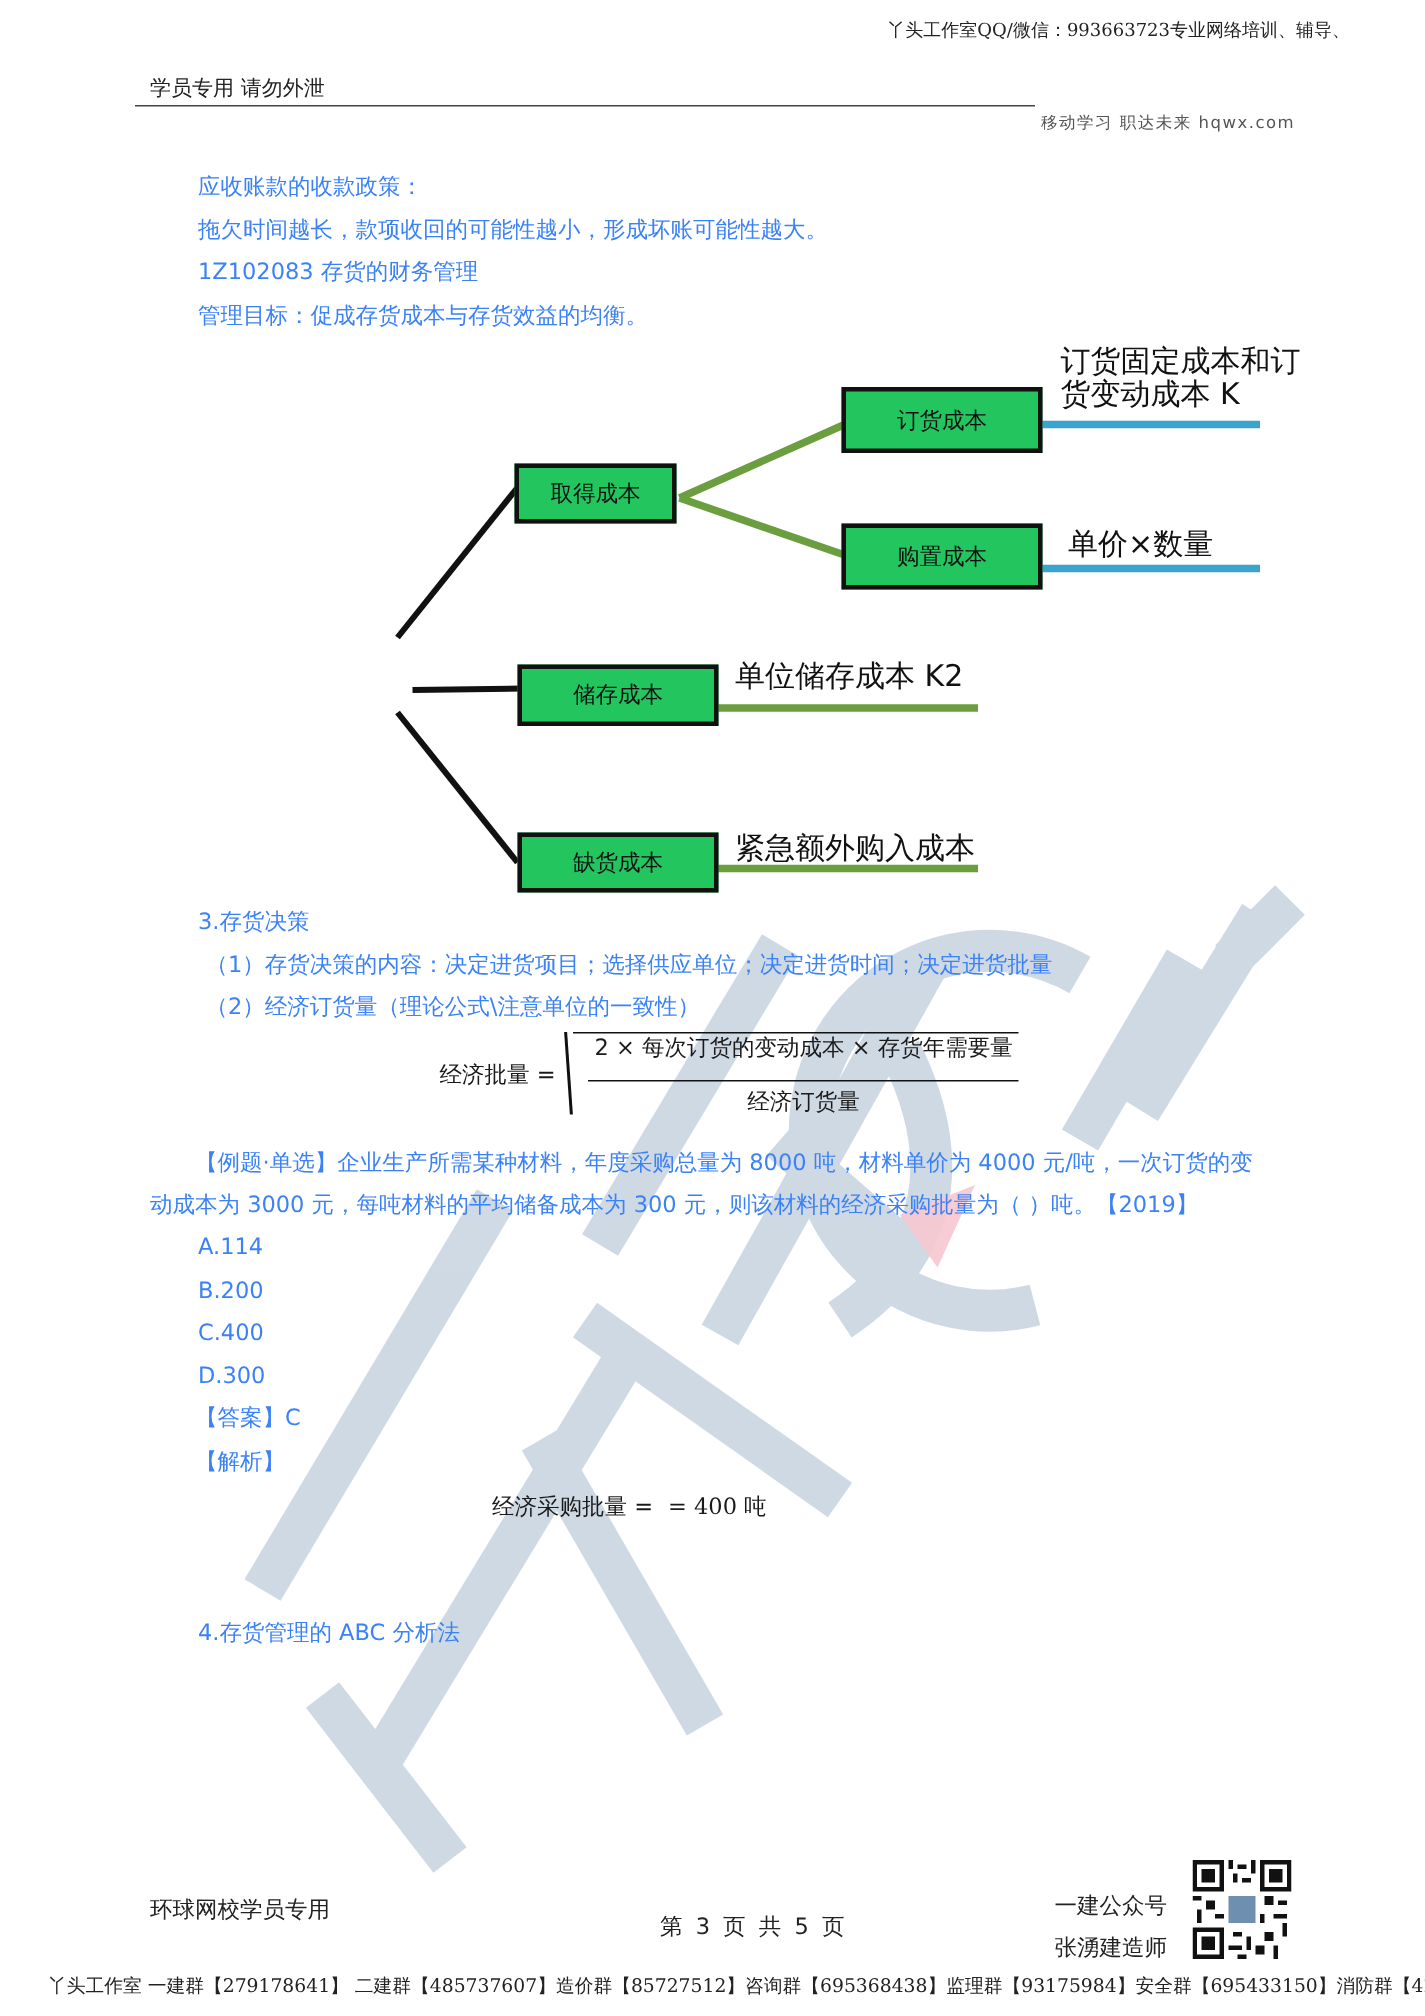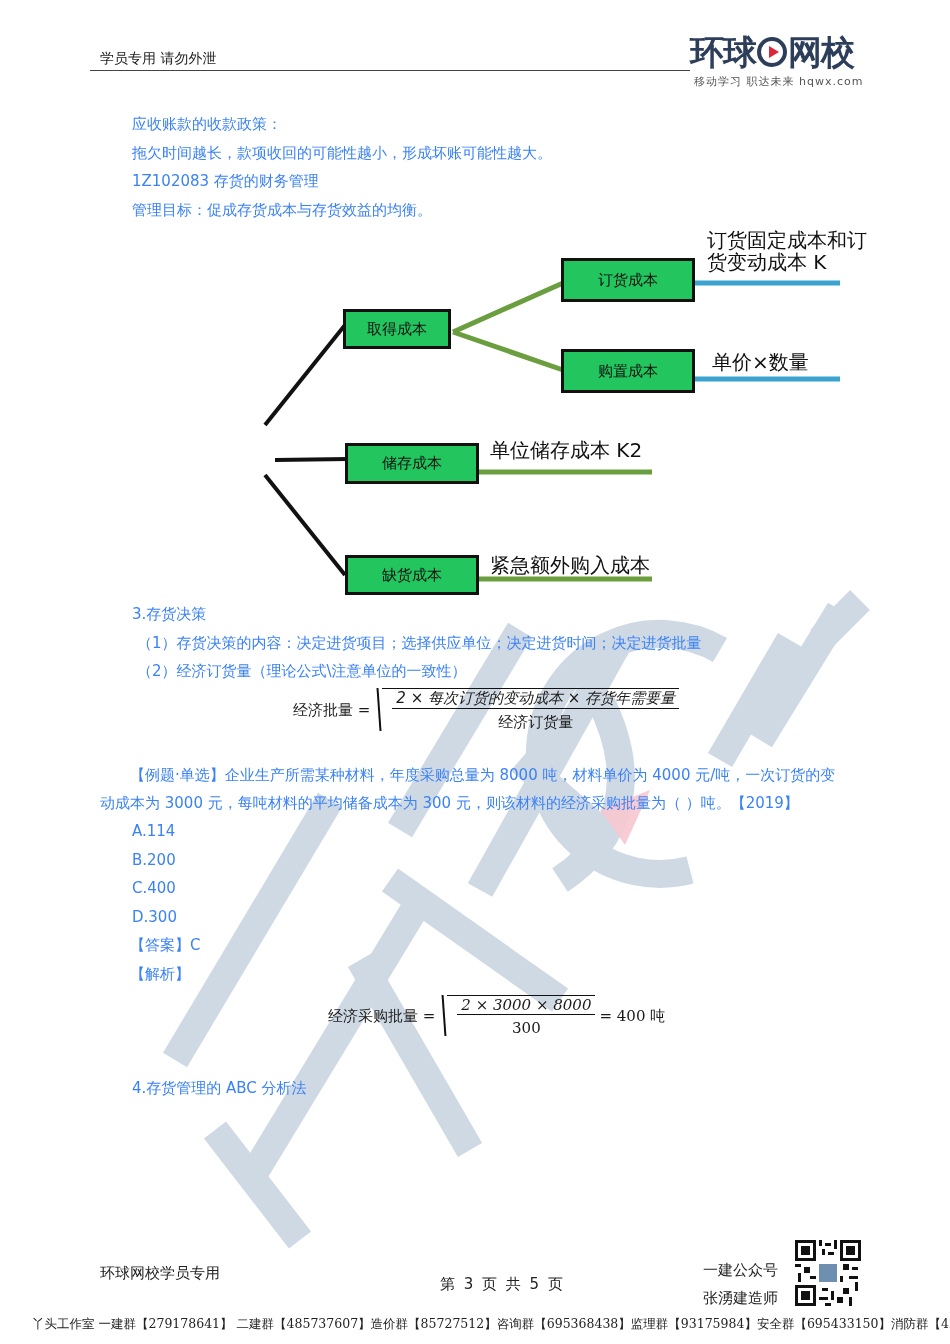--- a/index.html
+++ b/index.html
@@ -27,21 +27,21 @@
   .para { position: absolute; left: 132px; font-size: 15px; line-height: 20px; color: #3b82f6; white-space: nowrap; }
 
   
   .diagram { position: absolute; left: 120px; top: 225px; width: 740px; height: 380px; }
   .node { position: absolute; border: 3px solid #111; background: #22c55e; font-size: 15px; display: flex; align-items: center; justify-content: center; color: #111; }
   .leaf-label { position: absolute; font-size: 20px; color: #111; line-height: 22px; white-space: nowrap; }
 
   
   .formula { position: absolute; display: flex; align-items: center; font-size: 15px; }
   .frac { display: inline-flex; flex-direction: column; align-items: center; }
-  .frac .num { padding: 0 4px 0; border-bottom: 1.5px solid #111; white-space: nowrap; font-style: italic; }
+  .frac .num { padding: 0 4px 12px; border-bottom: 1.5px solid #111; white-space: nowrap; }
   .frac .den { padding-top: 4px; white-space: nowrap; }
   .sqrt { position: relative; display: inline-flex; align-items: center; padding-left: 10px; border-top: 1.5px solid #111; margin-left: 6px; }
   .sqrt::before { content: ""; position: absolute; left: -4px; top: -1px; width: 1.5px; height: 100%; background: #111; transform: skewX(4deg); }
   .serif { font-family: "DejaVu Serif", "Liberation Serif", serif; }
 
   
   .footer-left { position: absolute; left: 100px; top: 1264px; font-size: 15px; color: #222; }
   .footer-page { position: absolute; left: 440px; top: 1275px; font-size: 15px; color: #222; letter-spacing: 2px; }
   .footer-pub { position: absolute; left: 703px; top: 1256px; font-size: 15px; color: #222; line-height: 28px; }
   .qr { position: absolute; left: 795px; top: 1240px; width: 66px; height: 66px; }
@@ -66,27 +66,25 @@
     <path d="M790 640 L720 760"></path>
     <path d="M840 610 L760 740"></path>
     <path d="M860 600 L820 640"></path>
   </g>
   <path d="M600 810 L650 790 L625 845 Z" fill="#f6c6cf" opacity="0.9"></path>
 </svg>
 
 <div class="layer">
 
   <div class="promo">
+    <span class="l1">丫头工作室QQ/微信：993663723专业网络培训、辅导、</span>
   </div>
   <div class="header-left">学员专用 请勿外泄</div>
   <div class="header-rule"></div>
   <div class="logo">
-    <div class="logo-main">
-      <span>环球</span><span class="logo-play"></span><span>网校</span>
-    </div>
     <div class="logo-sub">移动学习 职达未来  hqwx.com</div>
   </div>
 
   <div class="para" style="top:114px">应收账款的收款政策：</div>
   <div class="para" style="top:143px">拖欠时间越长，款项收回的可能性越小，形成坏账可能性越大。</div>
   <div class="para" style="top:171px">1Z102083 存货的财务管理</div>
   <div class="para" style="top:200px">管理目标：促成存货成本与存货效益的均衡。</div>
 
   <div class="diagram">
     <svg width="740" height="380" style="position:absolute;left:0;top:0">
@@ -138,26 +136,20 @@
   <div class="para" style="top:793px;left:100px">动成本为 3000 元，每吨材料的平均储备成本为 300 元，则该材料的经济采购批量为（   ）吨。【2019】</div>
   <div class="para" style="top:821px">A.114</div>
   <div class="para" style="top:850px">B.200</div>
   <div class="para" style="top:878px">C.400</div>
   <div class="para" style="top:907px">D.300</div>
   <div class="para" style="top:935px;left:130px">【答案】C</div>
   <div class="para" style="top:964px;left:130px">【解析】</div>
 
   <div class="formula" style="left:328px;top:995px">
     <span style="margin-right:6px">经济采购批量 =</span>
-    <span class="sqrt serif">
-      <span class="frac">
-        <span class="num">2 × 3000 × 8000</span>
-        <span class="den">300</span>
-      </span>
-    </span>
     <span class="serif" style="margin-left:4px">= 400 吨</span>
   </div>
 
   <div class="para" style="top:1078px">4.存货管理的 ABC 分析法</div>
 
   <div class="footer-left">环球网校学员专用</div>
   <div class="footer-page">第 3 页 共 5 页</div>
   <div class="footer-pub">
     <div>一建公众号</div>
     <div>张湧建造师</div>

